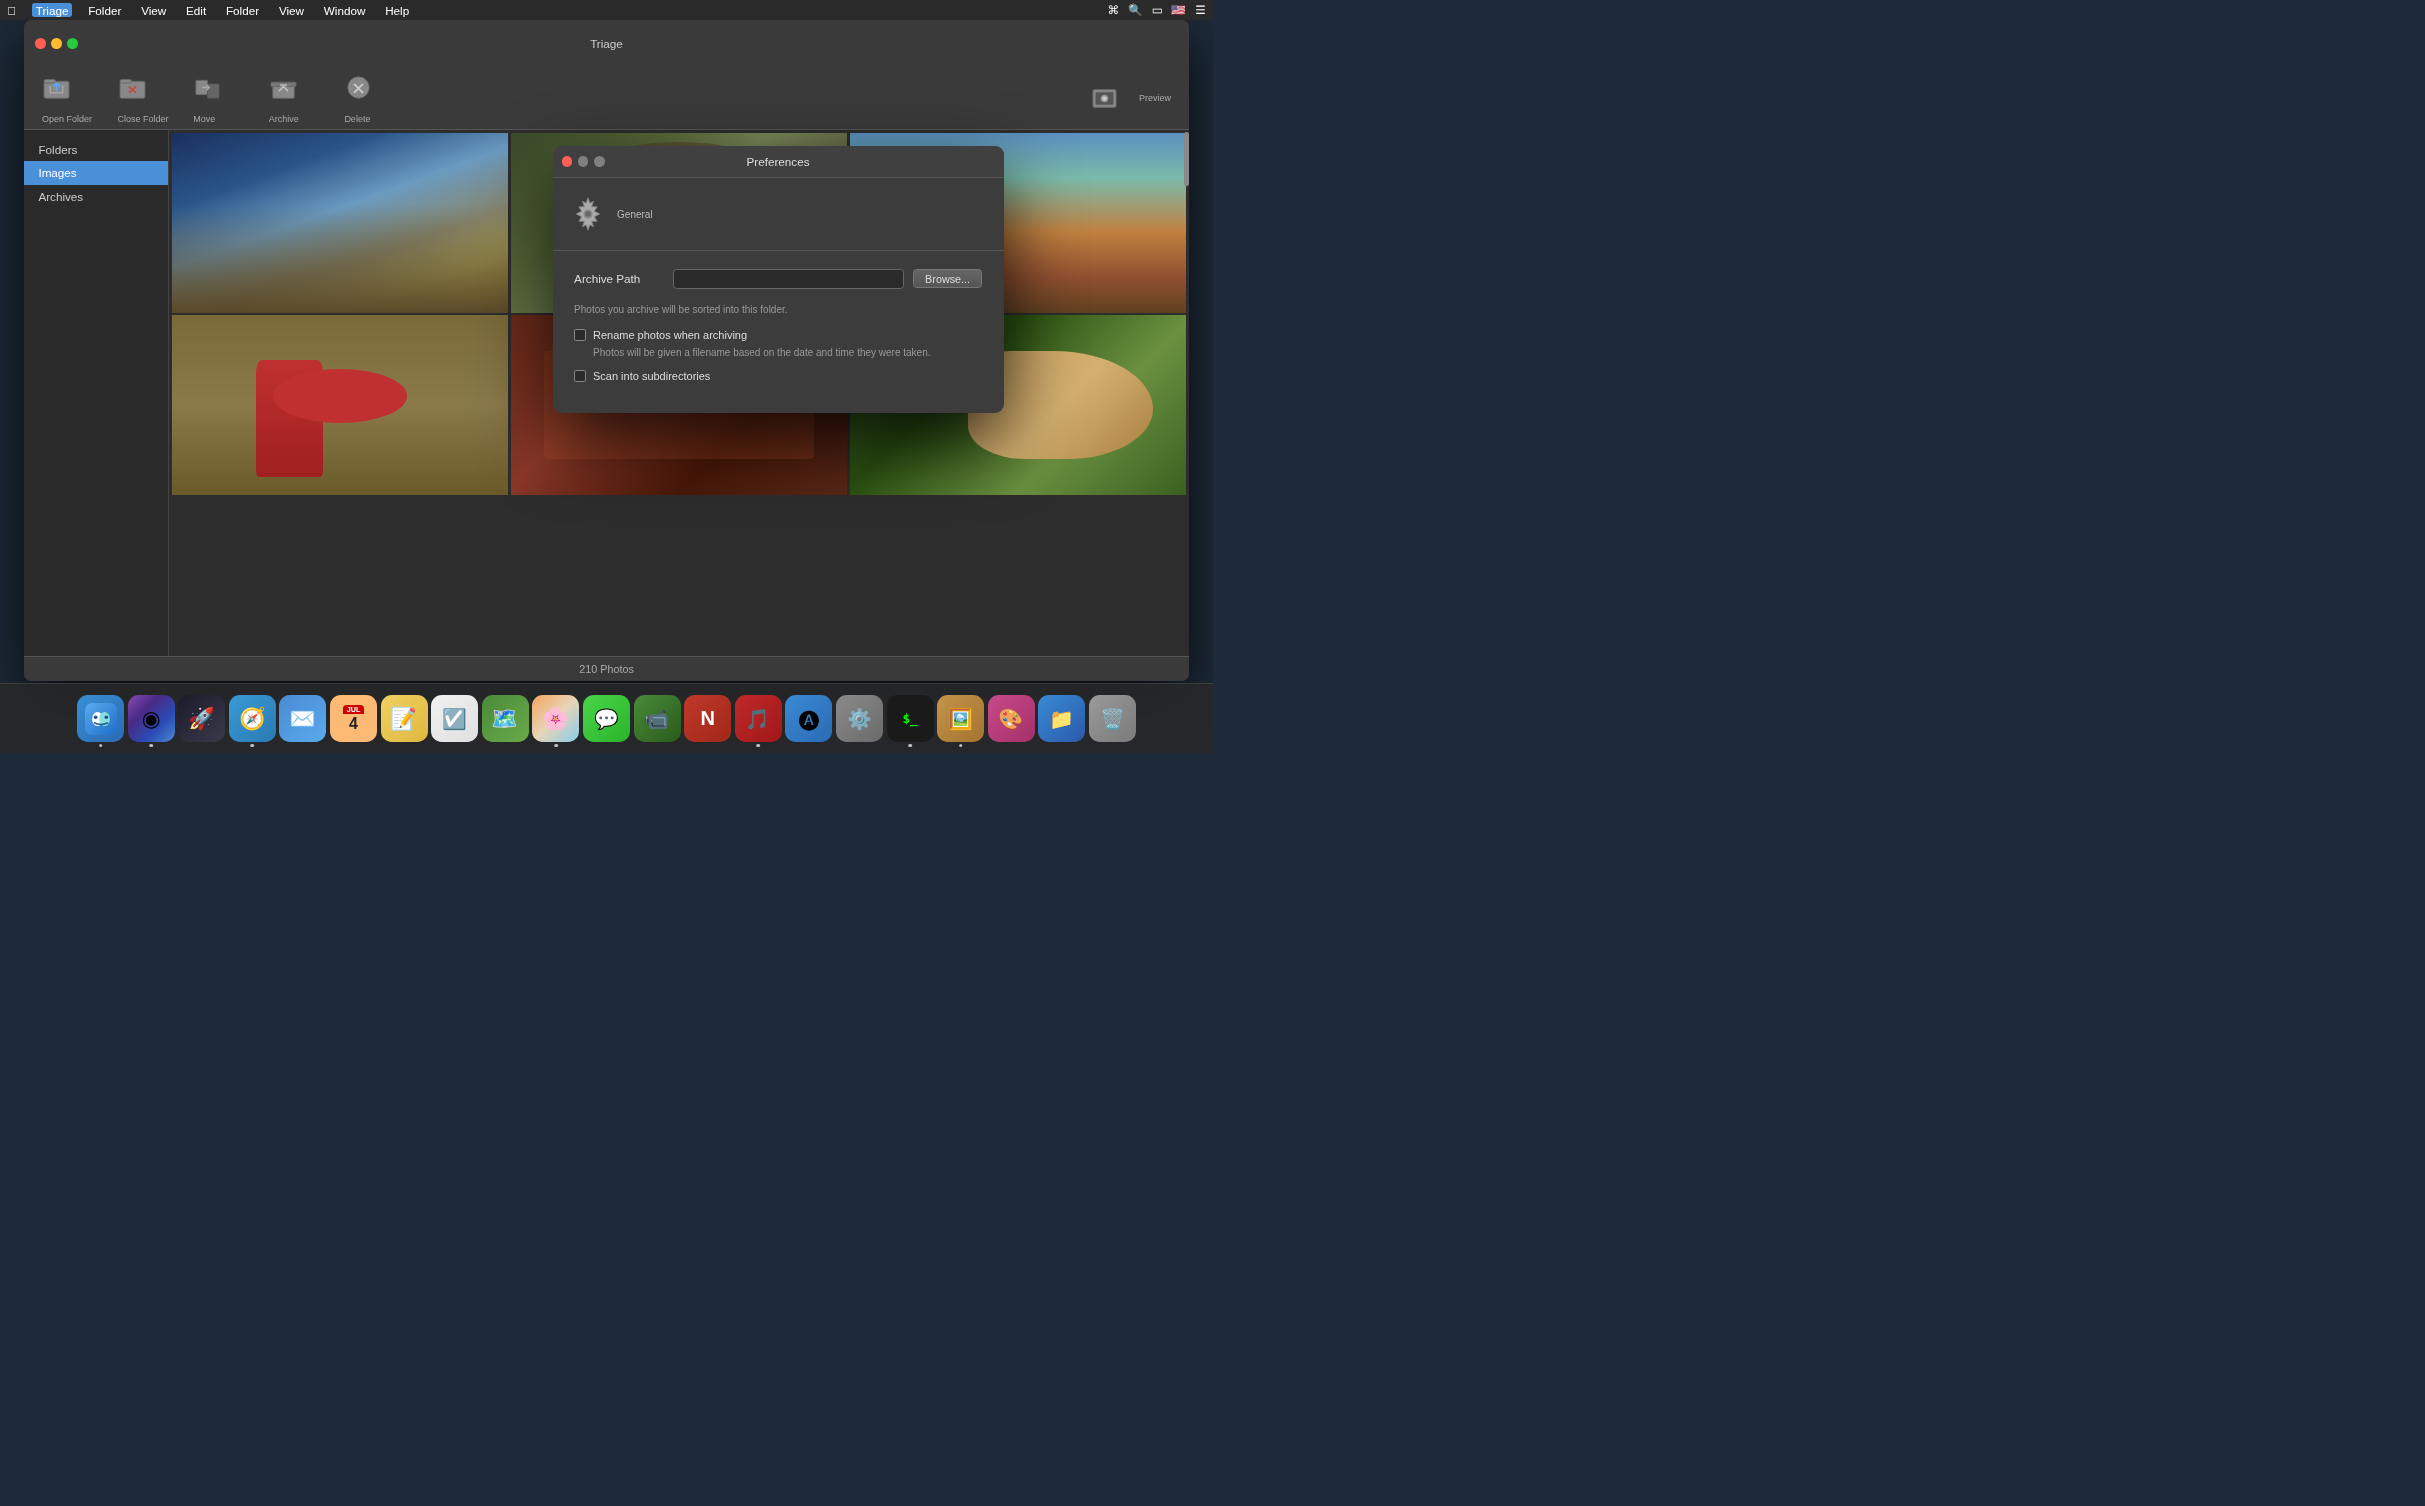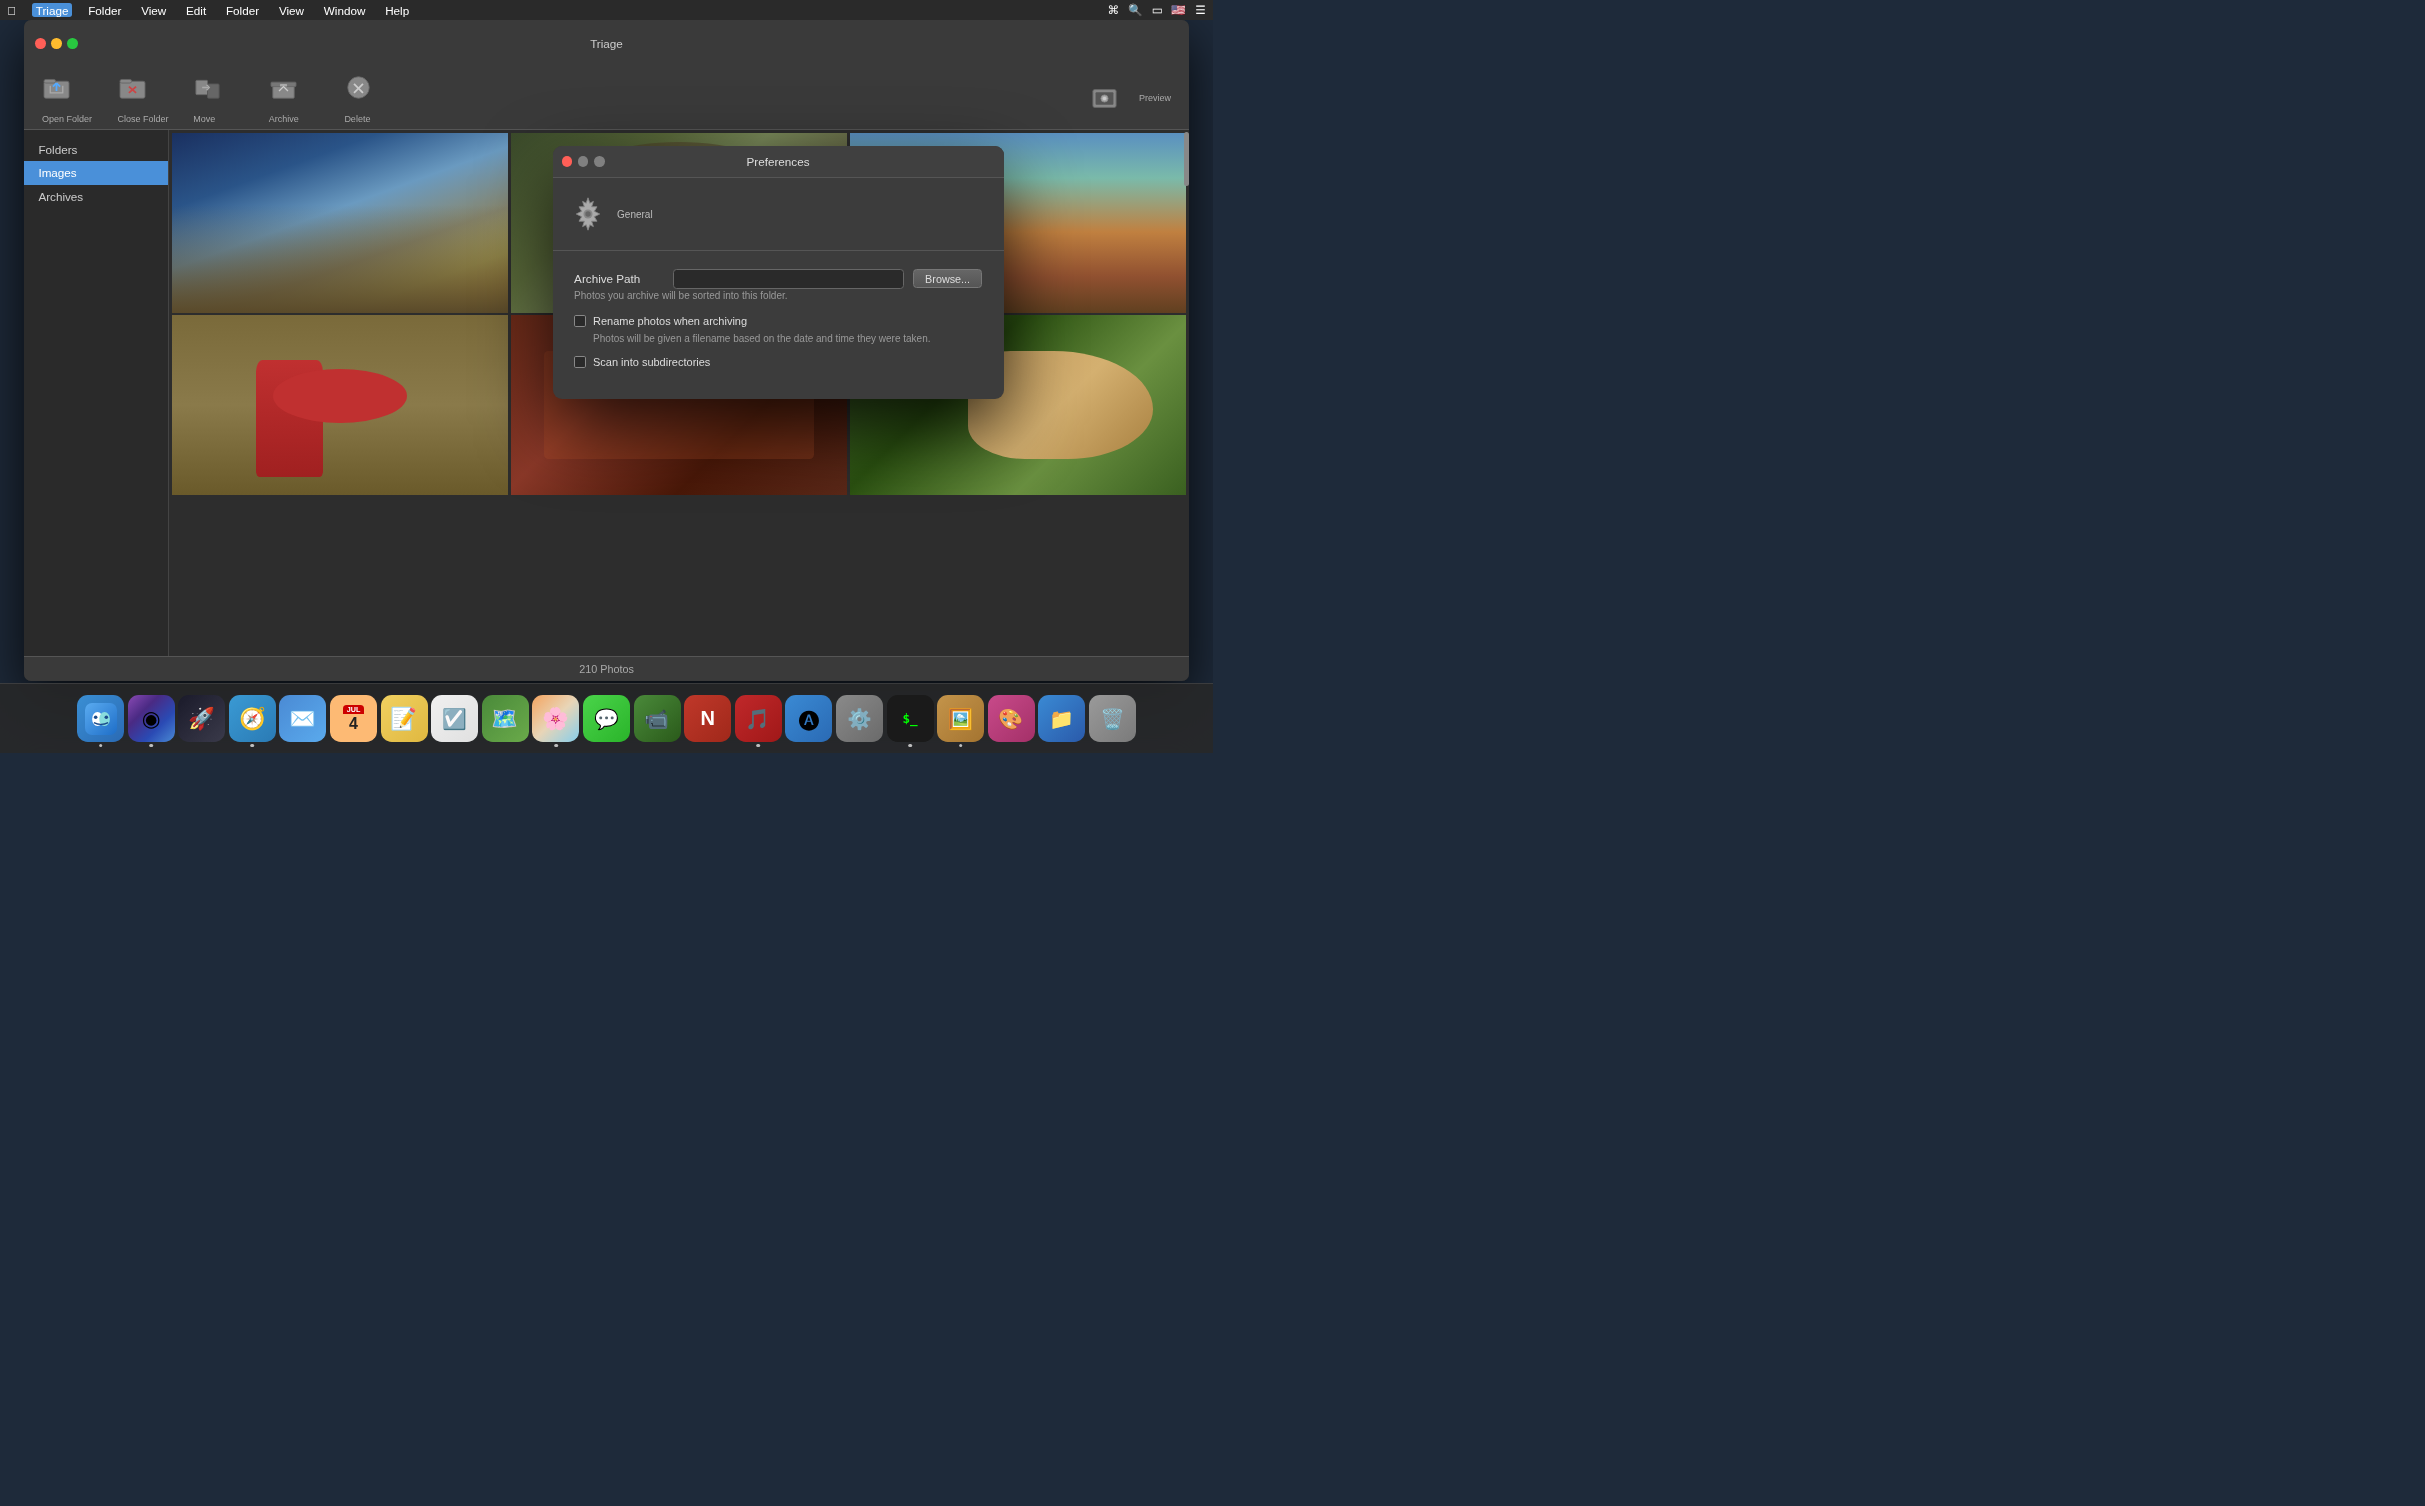--- a/index.html
+++ b/index.html
@@ -296,21 +296,21 @@
       flex-direction: row;
       align-items: center;
     }
     .pref-body {
       padding: 18px 21.6px 25px;
     }
     .archive-path-row {
       display: flex;
       align-items: center;
       gap: 9px;
-      margin-bottom: 1px;
+      margin-bottom: 15px;
       justify-content: flex-end;
     }
     .archive-path-label {
       font-size: 11.7px;
       color: #ddd;
       min-width: 90px;
     }
     .archive-path-field {
       flex: 1;
       height: 20px;

